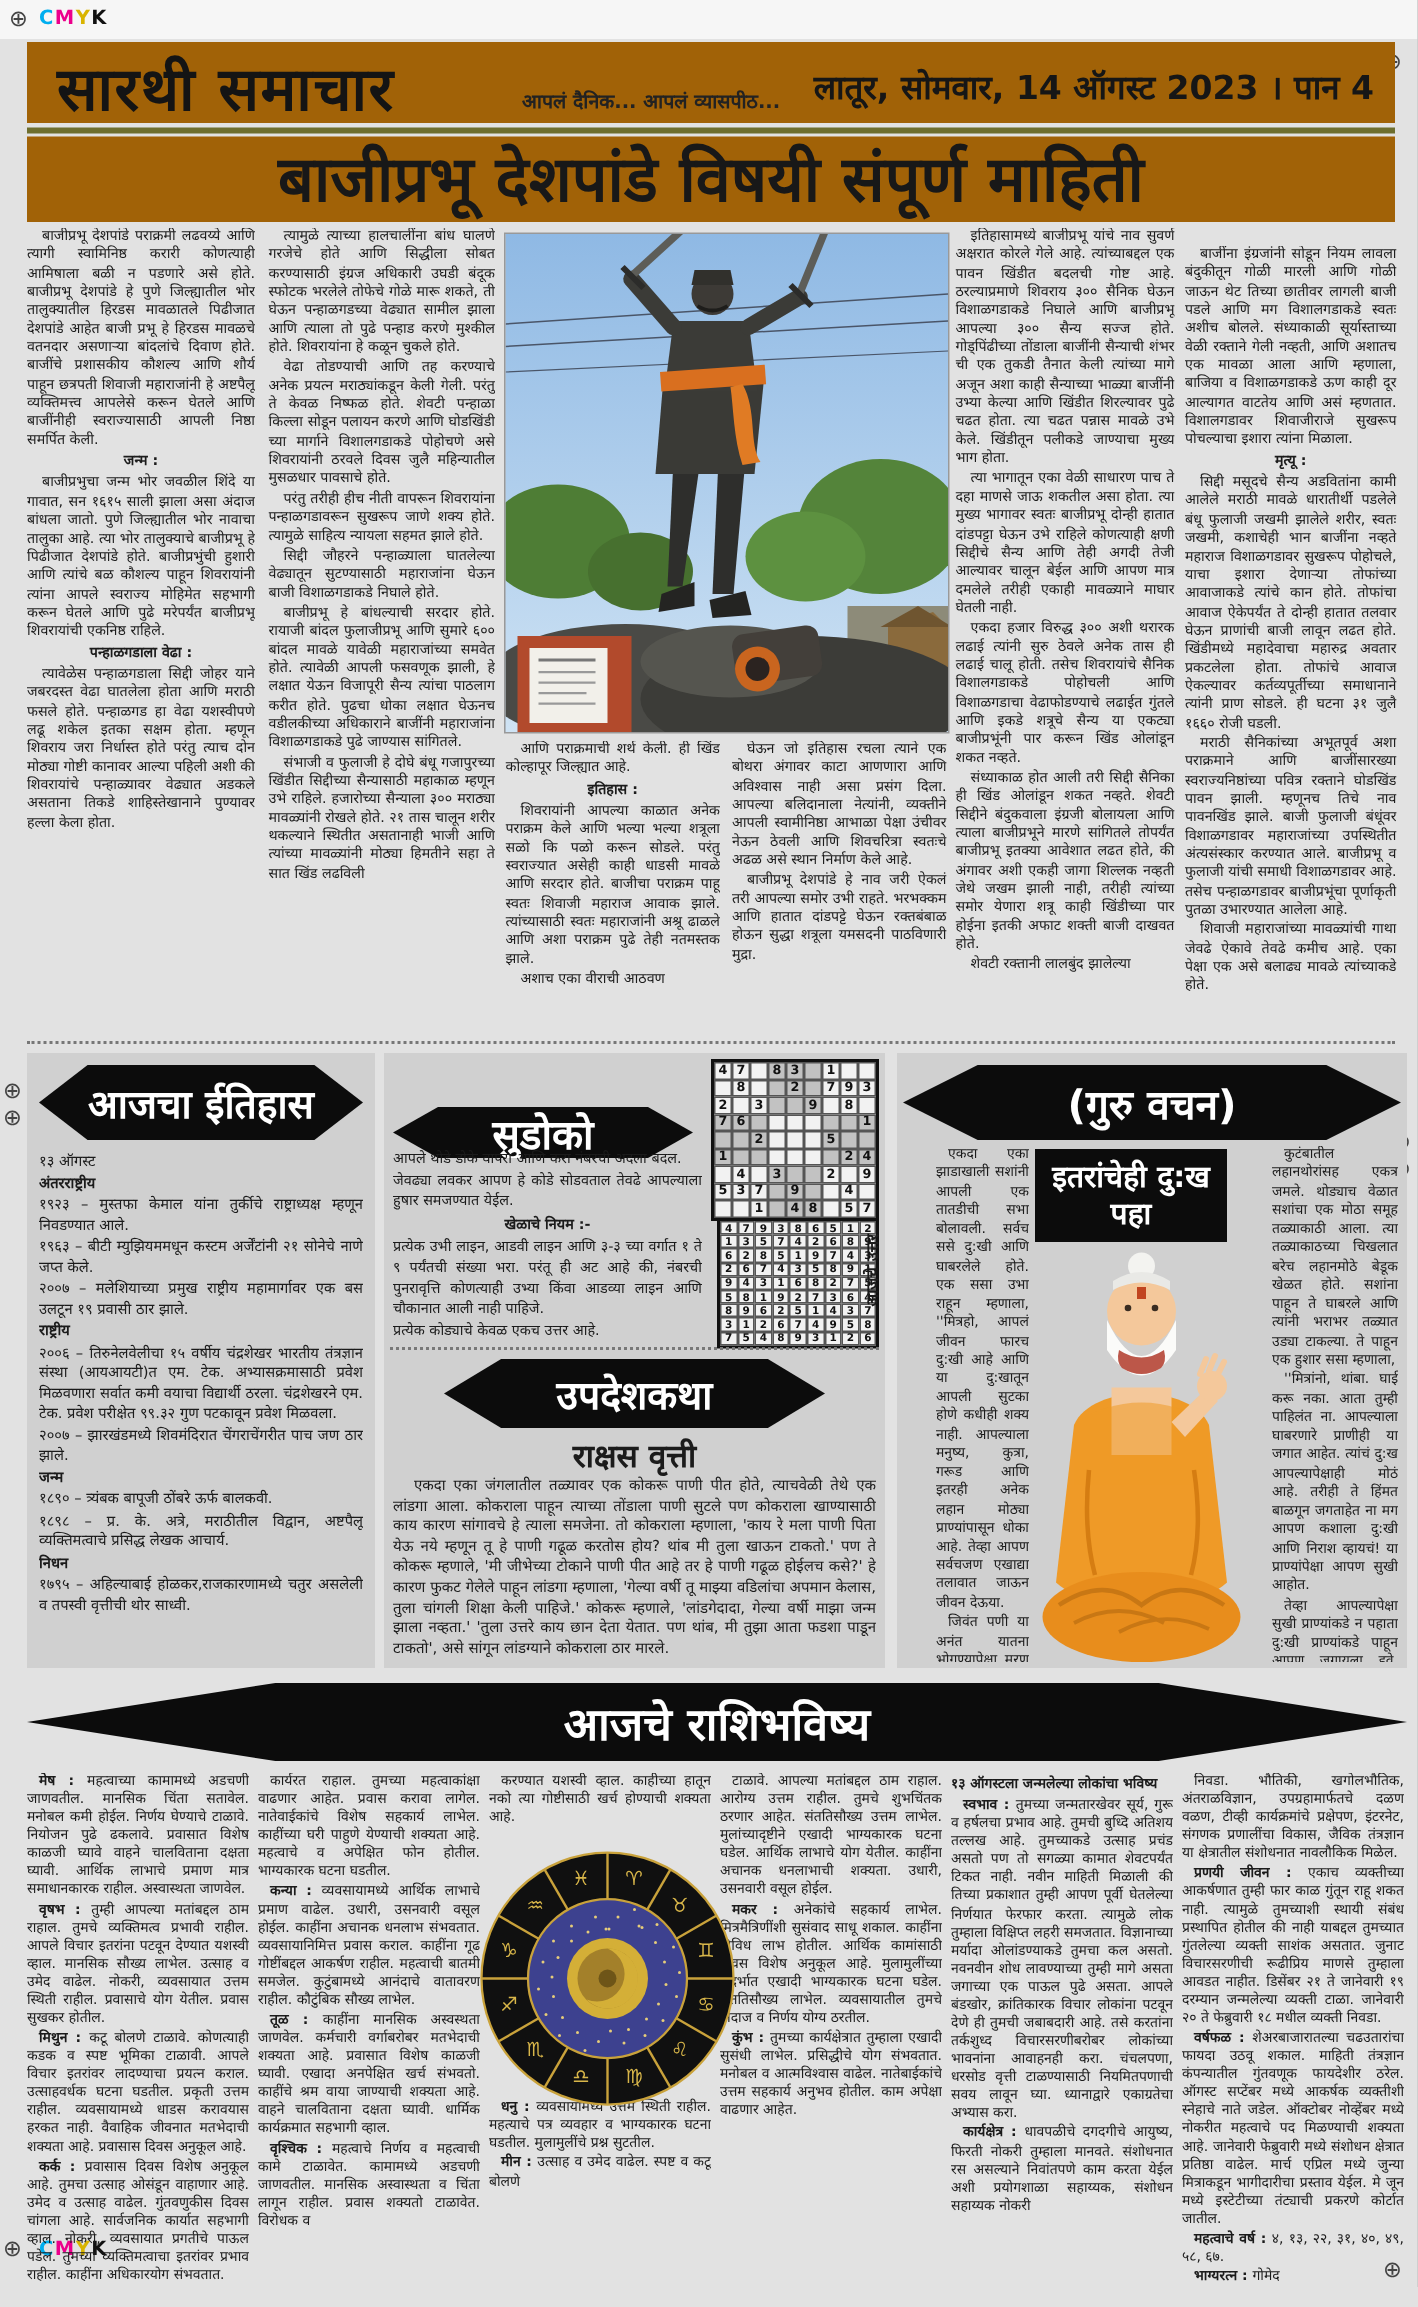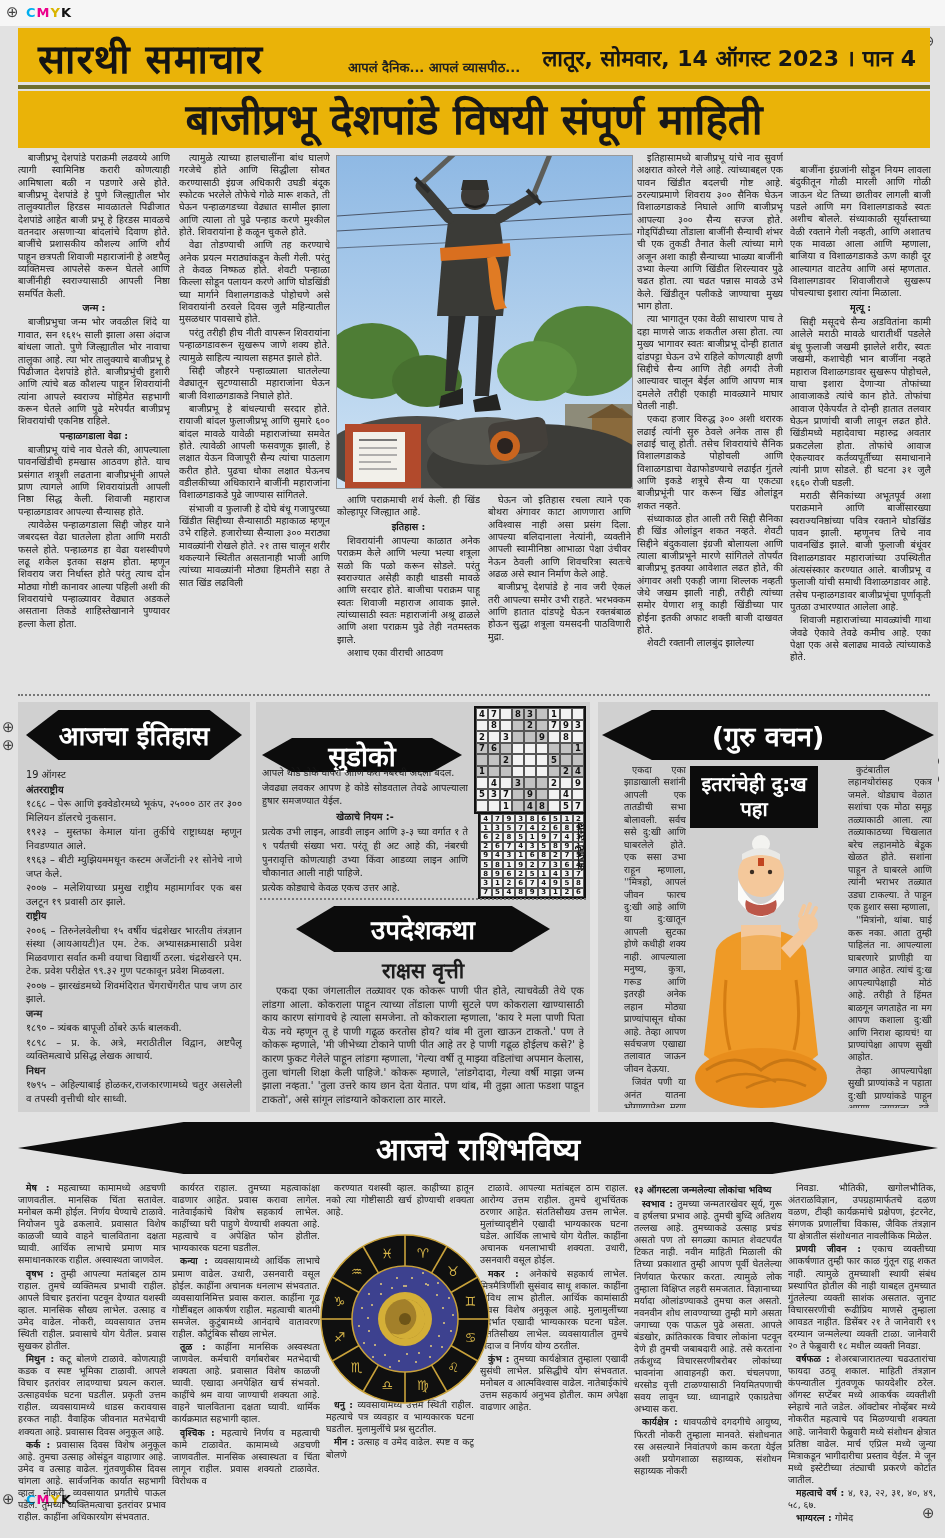--- a/index.html
+++ b/index.html
@@ -2,21 +2,21 @@
 <html><head>
 <meta charset="utf-8">
 <style>
   html,body{margin:0;padding:0;background:#bfbfbf;}
   #page{position:relative;width:945px;height:1538px;background:#e2e2e2;overflow:hidden;
         font-family:"DejaVu Sans",sans-serif;color:#1b1b1b;}
   .abs{position:absolute;}
   .topstrip{left:0;top:0;width:945px;height:26px;background:#f6f6f6;}
   .regmark{font-size:15px;color:#444;line-height:1;}
   .cmyk{font-size:13px;font-weight:bold;letter-spacing:1px;}
-  .band{background:#eab308;}
+  .band{background:#a16207;}
   .masthead{left:18px;top:28px;width:912px;height:54px;}
   .mast-title{position:absolute;left:20px;top:2px;font-size:40px;font-weight:800;letter-spacing:1px;color:#141414;}
   .mast-tagline{position:absolute;left:330px;top:30px;font-size:13px;font-weight:bold;color:#222;}
   .mast-dateline{position:absolute;right:14px;top:14px;font-size:22px;font-weight:800;color:#161616;}
   .rule{left:18px;top:85px;width:912px;height:4px;background:#6e6e2e;}
   .headband{left:18px;top:91px;width:912px;height:57px;}
   .headline{width:100%;text-align:center;font-size:42px;line-height:57px;font-weight:800;color:#181818;letter-spacing:0px;}
   .col{position:absolute;top:152px;height:538px;overflow:hidden;font-size:9.5px;line-height:1.3;text-align:justify;}
   .midcol{position:absolute;top:494px;height:196px;overflow:hidden;font-size:9.5px;line-height:1.3;text-align:justify;}
   .blk-p{text-indent:10px;margin:0 0 1px 0;}
@@ -84,21 +84,20 @@
 
   <div class="abs band headband">
     <div class="headline">बाजीप्रभू देशपांडे विषयी संपूर्ण माहिती</div>
   </div>
 
   <div class="col" style="left:18px;width:152px;">
       <div class="blk-p">बाजीप्रभू देशपांडे पराक्रमी लढवय्ये आणि त्यागी स्वामिनिष्ठ करारी कोणत्याही आमिषाला बळी न पडणारे असे होते. बाजीप्रभू देशपांडे हे पुणे जिल्ह्यातील भोर तालुक्यातील हिरडस मावळातले पिढीजात देशपांडे आहेत बाजी प्रभू हे हिरडस मावळचे वतनदार असणाऱ्या बांदलांचे दिवाण होते. बाजींचे प्रशासकीय कौशल्य आणि शौर्य पाहून छत्रपती शिवाजी महाराजांनी हे अष्टपैलू व्यक्तिमत्त्व आपलेसे करून घेतले आणि बाजींनीही स्वराज्यासाठी आपली निष्ठा समर्पित केली.</div>
       <div class="blk-h">जन्म :</div>
       <div class="blk-p">बाजीप्रभुचा जन्म भोर जवळील शिंदे या गावात, सन १६१५ साली झाला असा अंदाज बांधला जातो. पुणे जिल्ह्यातील भोर नावाचा तालुका आहे. त्या भोर तालुक्याचे बाजीप्रभू हे पिढीजात देशपांडे होते. बाजीप्रभुंची हुशारी आणि त्यांचे बळ कौशल्य पाहून शिवरायांनी त्यांना आपले स्वराज्य मोहिमेत सहभागी करून घेतले आणि पुढे मरेपर्यंत बाजीप्रभू शिवरायांची एकनिष्ठ राहिले.</div>
       <div class="blk-h">पन्हाळगडाला वेढा :</div>
-      <div class="blk-p">बाजीप्रभू यांचे नाव घेतले की, आपल्याला पावनखिंडीची हमखास आठवण होते. याच प्रसंगात शत्रूशी लढताना बाजीप्रभूंनी आपले प्राण त्यागले आणि शिवरायांप्रती आपली निष्ठा सिद्ध केली. शिवाजी महाराज पन्हाळगडावर आपल्या सैन्यासह होते.</div>
       <div class="blk-p">त्यावेळेस पन्हाळगडाला सिद्दी जोहर याने जबरदस्त वेढा घातलेला होता आणि मराठी फसले होते. पन्हाळगड हा वेढा यशस्वीपणे लढू शकेल इतका सक्षम होता. म्हणून शिवराय जरा निर्धास्त होते परंतु त्याच दोन मोठ्या गोष्टी कानावर आल्या पहिली अशी की शिवरायांचे पन्हाळ्यावर वेढ्यात अडकले असताना तिकडे शाहिस्तेखानाने पुण्यावर हल्ला केला होता.</div>
     </div>
   <div class="col" style="left:179px;width:151px;">
       <div class="blk-p">त्यामुळे त्याच्या हालचालींना बांध घालणे गरजेचे होते आणि सिद्धीला सोबत करण्यासाठी इंग्रज अधिकारी उघडी बंदूक स्फोटक भरलेले तोफेचे गोळे मारू शकते, ती घेऊन पन्हाळगडच्या वेढ्यात सामील झाला आणि त्याला तो पुढे पन्हाड करणे मुश्कील होते. शिवरायांना हे कळून चुकले होते.</div>
       <div class="blk-p">वेढा तोडण्याची आणि तह करण्याचे अनेक प्रयत्न मराठ्यांकडून केली गेली. परंतु ते केवळ निष्फळ होते. शेवटी पन्हाळा किल्ला सोडून पलायन करणे आणि घोडखिंडी च्या मार्गाने विशालगडाकडे पोहोचणे असे शिवरायांनी ठरवले दिवस जुलै महिन्यातील मुसळधार पावसाचे होते.</div>
       <div class="blk-p">परंतु तरीही हीच नीती वापरून शिवरायांना पन्हाळगडावरून सुखरूप जाणे शक्य होते. त्यामुळे साहित्य न्यायला सहमत झाले होते.</div>
       <div class="blk-p">सिद्दी जौहरने पन्हाळ्याला घातलेल्या वेढ्यातून सुटण्यासाठी महाराजांना घेऊन बाजी विशाळगडाकडे निघाले होते.</div>
       <div class="blk-p">बाजीप्रभू हे बांधल्याची सरदार होते. रायाजी बांदल फुलाजीप्रभू आणि सुमारे ६०० बांदल मावळे यावेळी महाराजांच्या समवेत होते. त्यावेळी आपली फसवणूक झाली, हे लक्षात येऊन विजापूरी सैन्य त्यांचा पाठलाग करीत होते. पुढचा धोका लक्षात घेऊनच वडीलकीच्या अधिकाराने बाजींनी महाराजांना विशाळगडाकडे पुढे जाण्यास सांगितले.</div>
       <div class="blk-p">संभाजी व फुलाजी हे दोघे बंधू गजापुरच्या खिंडीत सिद्दीच्या सैन्यासाठी महाकाळ म्हणून उभे राहिले. हजारोच्या सैन्याला ३०० मराठ्या मावळ्यांनी रोखले होते. २१ तास चालून शरीर थकल्याने स्थितीत असतानाही भाजी आणि त्यांच्या मावळ्यांनी मोठ्या हिमतीने सहा ते सात खिंड लढविली</div>
     </div>
@@ -181,23 +180,22 @@
       <div class="blk-p">सिद्दी मसूदचे सैन्य अडवितांना कामी आलेले मराठी मावळे धारातीर्थी पडलेले बंधू फुलाजी जखमी झालेले शरीर, स्वतः जखमी, कशाचेही भान बाजींना नव्हते महाराज विशाळगडावर सुखरूप पोहोचले, याचा इशारा देणाऱ्या तोफांच्या आवाजाकडे त्यांचे कान होते. तोफांचा आवाज ऐकेपर्यंत ते दोन्ही हातात तलवार घेऊन प्राणांची बाजी लावून लढत होते. खिंडीमध्ये महादेवाचा महारुद्र अवतार प्रकटलेला होता. तोफांचे आवाज ऐकल्यावर कर्तव्यपूर्तीच्या समाधानाने त्यांनी प्राण सोडले. ही घटना ३१ जुलै १६६० रोजी घडली.</div>
       <div class="blk-p">मराठी सैनिकांच्या अभूतपूर्व अशा पराक्रमाने आणि बाजींसारख्या स्वराज्यनिष्ठांच्या पवित्र रक्ताने घोडखिंड पावन झाली. म्हणूनच तिचे नाव पावनखिंड झाले. बाजी फुलाजी बंधूंवर विशाळगडावर महाराजांच्या उपस्थितीत अंत्यसंस्कार करण्यात आले. बाजीप्रभू व फुलाजी यांची समाधी विशाळगडावर आहे. तसेच पन्हाळगडावर बाजीप्रभूंचा पूर्णाकृती पुतळा उभारण्यात आलेला आहे.</div>
       <div class="blk-p">शिवाजी महाराजांच्या मावळ्यांची गाथा जेवढे ऐकावे तेवढे कमीच आहे. एका पेक्षा एक असे बलाढ्य मावळे त्यांच्याकडे होते.</div>
     </div>
 
   <div class="abs dotline" style="left:18px;top:694px;width:912px;"></div>
 
   <div class="abs box" style="left:18px;top:702px;width:232px;height:410px;">
     <div class="banner" style="position:absolute;left:8px;top:8px;width:216px;height:50px;font-size:26px;">आजचा ईतिहास</div>
     <div class="history-content">
-        <div class="blk-p">19 ऑगस्ट</div>
+        <div class="blk-p">१३ ऑगस्ट</div>
         <div class="blk-h">अंतरराष्ट्रीय</div>
-        <div class="blk-p">१८६८ – पेरू आणि इक्वेडोरमध्ये भूकंप, २५००० ठार तर ३०० मिलियन डॉलरचे नुकसान.</div>
         <div class="blk-p">१९२३ – मुस्तफा केमाल यांना तुर्कीचे राष्ट्राध्यक्ष म्हणून निवडण्यात आले.</div>
         <div class="blk-p">१९६३ – बीटी म्युझियममधून कस्टम अर्जेंटांनी २१ सोनेचे नाणे जप्त केले.</div>
         <div class="blk-p">२००७ – मलेशियाच्या प्रमुख राष्ट्रीय महामार्गावर एक बस उलटून १९ प्रवासी ठार झाले.</div>
         <div class="blk-h">राष्ट्रीय</div>
         <div class="blk-p">२००६ – तिरुनेलवेलीचा १५ वर्षीय चंद्रशेखर भारतीय तंत्रज्ञान संस्था (आयआयटी)त एम. टेक. अभ्यासक्रमासाठी प्रवेश मिळवणारा सर्वात कमी वयाचा विद्यार्थी ठरला. चंद्रशेखरने एम. टेक. प्रवेश परीक्षेत ९९.३२ गुण पटकावून प्रवेश मिळवला.</div>
         <div class="blk-p">२००७ – झारखंडमध्ये शिवमंदिरात चेंगराचेंगरीत पाच जण ठार झाले.</div>
         <div class="blk-h">जन्म</div>
         <div class="blk-p">१८९० – त्र्यंबक बापूजी ठोंबरे ऊर्फ बालकवी.</div>
         <div class="blk-p">१८९८ – प्र. के. अत्रे, मराठीतील विद्वान, अष्टपैलू व्यक्तिमत्वाचे प्रसिद्ध लेखक आचार्य.</div>
         <div class="blk-h">निधन</div>

